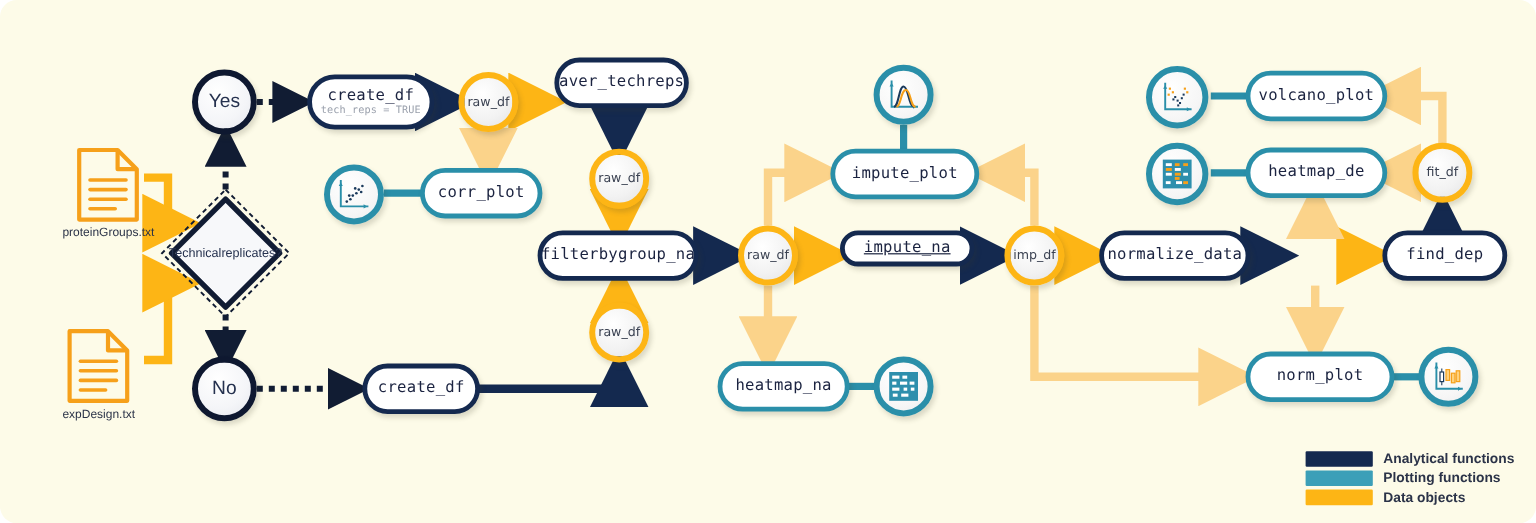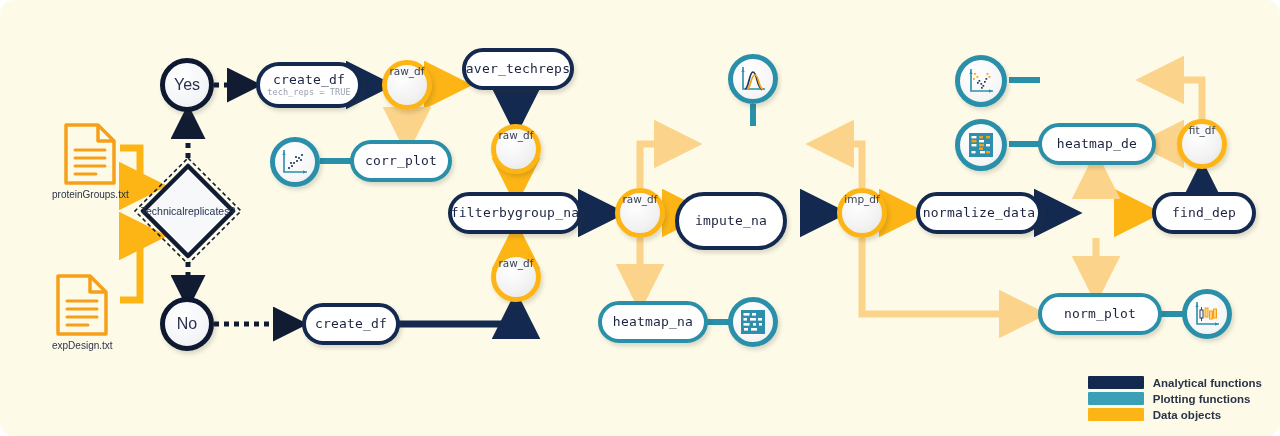--- a/index.html
+++ b/index.html
@@ -31,21 +31,21 @@
     font-size:8.5px;color:#9aa0ac;margin-top:1px;letter-spacing:.1px;
   }
   .analytical{border:4px solid #14294f;}
   .plotting{border:4px solid #2a8fa9;}
 
   
   .dobj{
     border-radius:50%;
     border:5px solid #fdb515;
     background:radial-gradient(circle at 38% 32%,#ffffff 0%,#f2f2f2 60%,#e3e3e3 100%);
-    display:flex;justify-content:center;
+    display:flex;align-items:center;justify-content:center;
     font-family:"DejaVu Sans",sans-serif;
     font-size:10.5px;color:#3b4252;
     box-shadow:2px 3px 4px rgba(60,60,40,.18);
   }
 
   
   .term{
     border-radius:50%;
     border:5px solid #0e1830;
     background:radial-gradient(circle at 38% 32%,#ffffff 0%,#f4f5f8 60%,#e6e8ee 100%);
@@ -232,21 +232,21 @@
   </div>
 
   <div class="node box analytical" style="left:302px;top:303px;width:98px;height:42px;">
     <span class="lbl">create_df</span>
   </div>
 
   <div class="node box analytical" style="left:448px;top:192px;width:134px;height:42px;">
     <span class="lbl">filterbygroup_na</span>
   </div>
 
-  <div class="node box analytical" style="left:675px;top:192px;width:112px;height:58px;">
+  <div class="node box analytical" style="left:700px;top:192px;width:112px;height:30px;text-decoration:underline;">
     <span class="lbl">impute_na</span>
   </div>
 
   <div class="node box analytical" style="left:916px;top:192px;width:126px;height:42px;">
     <span class="lbl">normalize_data</span>
   </div>
 
   <div class="node box analytical" style="left:1152px;top:192px;width:104px;height:42px;">
     <span class="lbl">find_dep</span>
   </div>
@@ -296,20 +296,23 @@
 
   <div class="node iconc" style="left:728px;top:54px;width:50px;height:50px;">
     <svg width="30" height="30" viewBox="0 0 30 30">
       <path d="M5,3 V25 H27" fill="none" stroke="#2a8fa9" stroke-width="1.6"></path>
       <path d="M5,5 L3.3,8 H6.7 Z" fill="#2a8fa9"></path>
         <path d="M26,25 L23,23.3 V26.7 Z" fill="#2a8fa9"></path>
       <path d="M7,25 C11,25 11,8 15,8 C19,8 19,25 24,25" fill="none" stroke="#1b3a5c" stroke-width="1.7"></path>
       <path d="M9,25 C13,25 12.5,11 17,11 C21,11 20.5,25 25,25" fill="none" stroke="#f6a01a" stroke-width="1.7"></path>
     </svg>
   </div>
+  <div class="node box plotting" style="left:692px;top:124px;width:124px;height:42px;">
+    <span class="lbl">impute_plot</span>
+  </div>
 
   <div class="node box plotting" style="left:1038px;top:293px;width:124px;height:42px;">
     <span class="lbl">norm_plot</span>
   </div>
   <div class="node iconc" style="left:1182px;top:289px;width:50px;height:50px;">
     <svg width="30" height="30" viewBox="0 0 30 30">
       <path d="M5,3 V25 H27" fill="none" stroke="#2a8fa9" stroke-width="1.6"></path>
       <path d="M5,5 L3.3,8 H6.7 Z" fill="#2a8fa9"></path>
         <path d="M26,25 L23,23.3 V26.7 Z" fill="#2a8fa9"></path>
       <g stroke="#1b3a5c" stroke-width="1" fill="#ffffff">
@@ -342,20 +345,23 @@
       <g fill="#1b3a5c">
         <rect x="12.5" y="14" width="1.7" height="1.7"></rect>
           <rect x="14.5" y="17" width="1.7" height="1.7"></rect>
         <rect x="16.5" y="19" width="1.7" height="1.7"></rect>
           <rect x="18" y="15" width="1.7" height="1.7"></rect>
         <rect x="19.5" y="12" width="1.7" height="1.7"></rect>
           <rect x="11" y="16" width="1.7" height="1.7"></rect>
         <rect x="15" y="21" width="1.7" height="1.7"></rect>
       </g>
     </svg>
+  </div>
+  <div class="node box plotting" style="left:1038px;top:59px;width:118px;height:42px;">
+    <span class="lbl">volcano_plot</span>
   </div>
 
   <div class="node iconc" style="left:955px;top:119px;width:52px;height:52px;">
     <svg width="28" height="28" viewBox="0 0 28 28">
       <rect x="2" y="2" width="24" height="24" fill="#2e8fad"></rect>
       <g fill="#ffffff">
         <rect x="4.5" y="5" width="5" height="2.4"></rect>
           <rect x="12" y="9" width="5" height="2.4"></rect>
         <rect x="4.5" y="13" width="5" height="2.4"></rect>
           <rect x="19" y="13" width="4" height="2.4"></rect>

